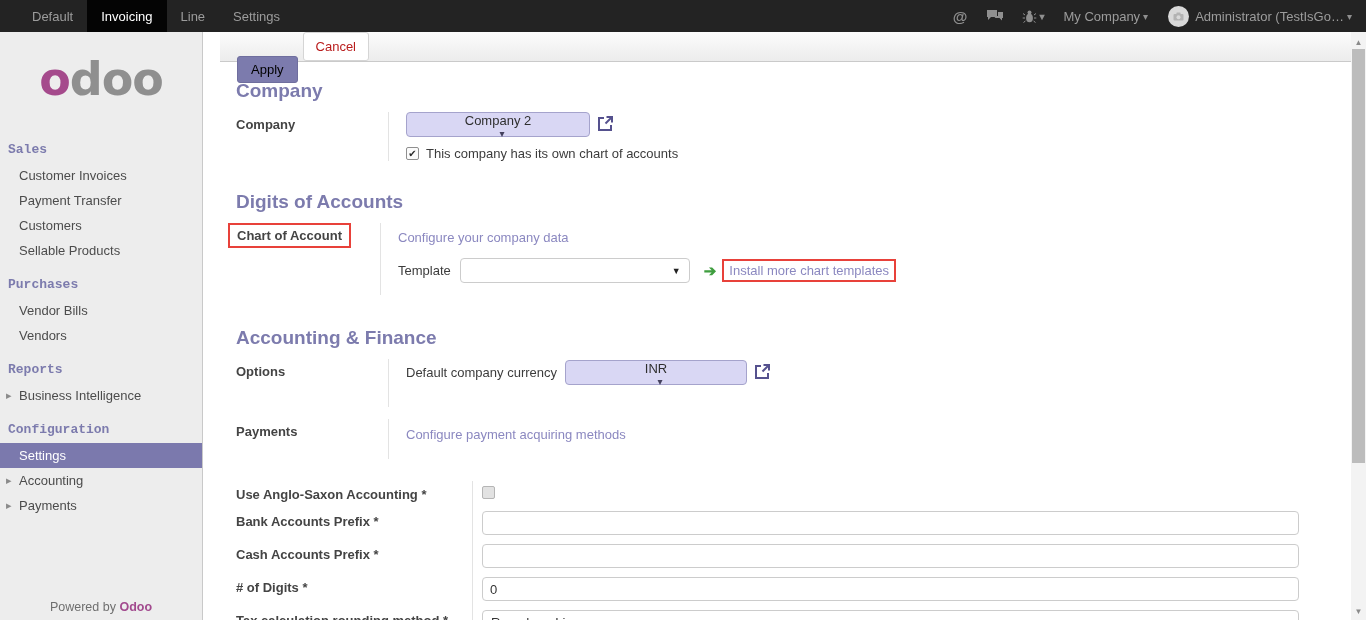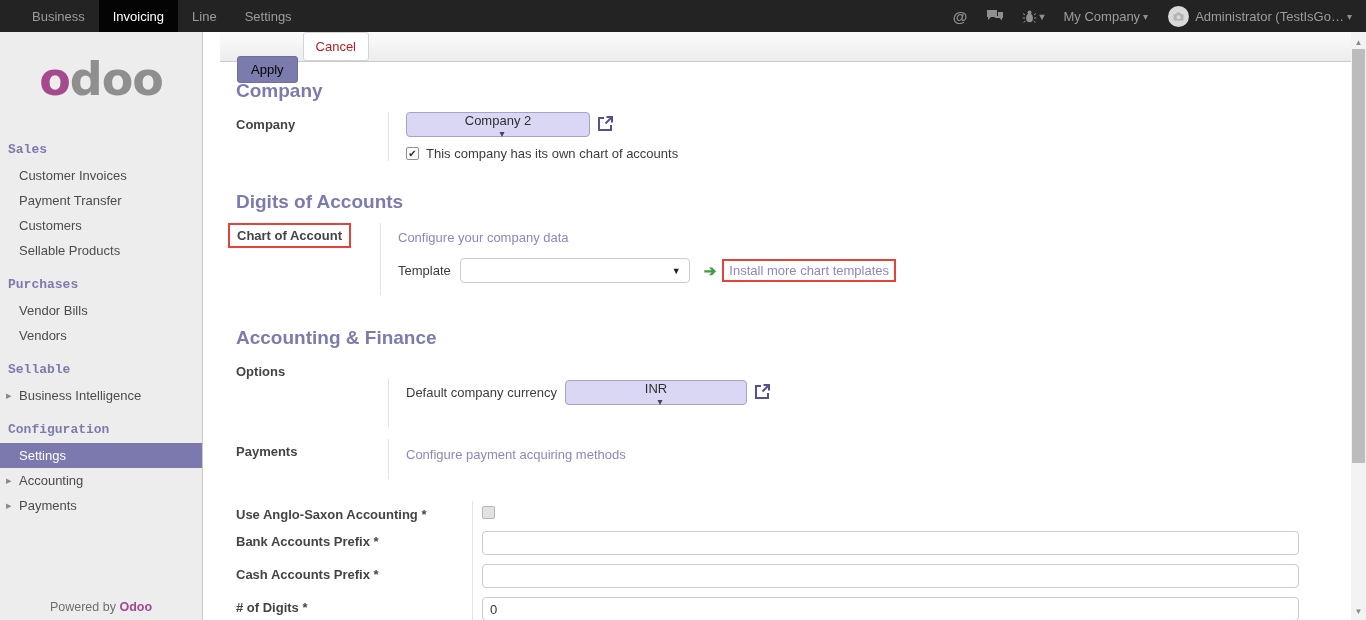--- a/index.html
+++ b/index.html
@@ -86,21 +86,21 @@
   .scrollbar { position:absolute; top:32px; right:0; width:15px; bottom:0; background:#f3f3f3; }
   .sb-up { position:absolute; top:6px; width:100%; text-align:center; font-size:8px; color:#8a8a8a; }
   .sb-thumb { position:absolute; top:17px; left:1px; right:1px; height:414px; background:#bcbcbc; }
   .sb-down { position:absolute; bottom:4px; width:100%; text-align:center; font-size:8px; color:#8a8a8a; cursor:pointer; }
 </style>
 </head>
 <body>
 
 <div class="navbar">
   <div class="nav-left">
-    <div class="nav-item">Business</div>
+    <div class="nav-item">Default</div>
     <div class="nav-item active">Invoicing</div>
     <div class="nav-item">Line</div>
     <div class="nav-item">Settings</div>
   </div>
   <div class="nav-right">
     <div class="nav-icon" style="font-size:15px;">@</div>
     <div class="nav-icon">
       <svg width="18" height="14" viewBox="0 0 18 14">
           <path d="M1 1h10v7H5L2 11V8H1z" fill="#8f8f8f"></path>
           <path d="M12 3h5v6h-1v2.5L13.5 9H8.5l2-2H12z" fill="#8f8f8f"></path>
@@ -140,21 +140,21 @@
   <div class="side-title">Sales</div>
   <div class="side-item">Customer Invoices</div>
   <div class="side-item">Payment Transfer</div>
   <div class="side-item">Customers</div>
   <div class="side-item">Sellable Products</div>
 
   <div class="side-title">Purchases</div>
   <div class="side-item">Vendor Bills</div>
   <div class="side-item">Vendors</div>
 
-  <div class="side-title">Sellable</div>
+  <div class="side-title">Reports</div>
   <div class="side-item">
     <span class="tri">▸</span>
     <span>Business Intelligence</span>
   </div>
 
   <div class="side-title">Configuration</div>
   <div class="side-item active">Settings</div>
   <div class="side-item">
     <span class="tri">▸</span>
     <span>Accounting</span>
@@ -221,21 +221,21 @@
           <span class="annot" style="padding:2px 5px;">
             <span class="link">Install more chart templates</span>
           </span>
         </div>
       </div>
     </div>
 
     <h2 class="sect" style="margin-top:32px;">Accounting &amp; Finance</h2>
     <div class="frow">
       <div class="flabel">Options</div>
-      <div class="ffield" style="min-height:48px;margin-top:20px;">
+      <div class="ffield" style="min-height:48px;">
         <div class="cur-row">
           <span class="inline-label">Default company currency</span>
           <div class="m2o cur-sel">
             <span>INR</span>
             <span class="caret">▾</span>
           </div>
           <span class="extlink">
             <svg width="17" height="17" viewBox="0 0 17 17">
                 <path d="M7 3H2v12h12v-5" fill="none" stroke="#55518e" stroke-width="2"></path>
                 <path d="M9.5 2h5.5v5.5" fill="none" stroke="#55518e" stroke-width="2"></path>

